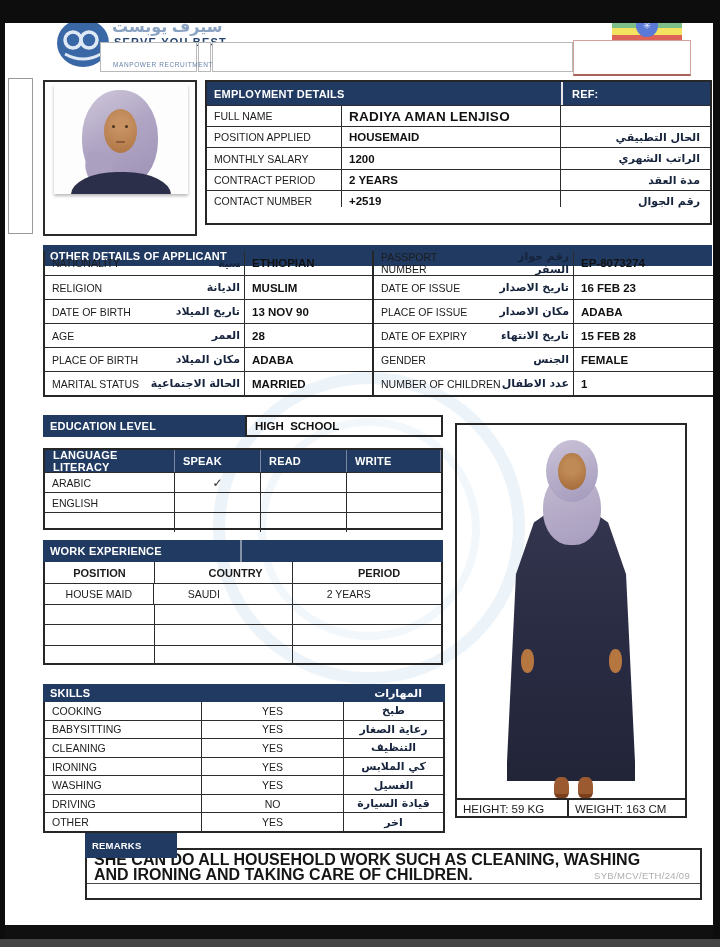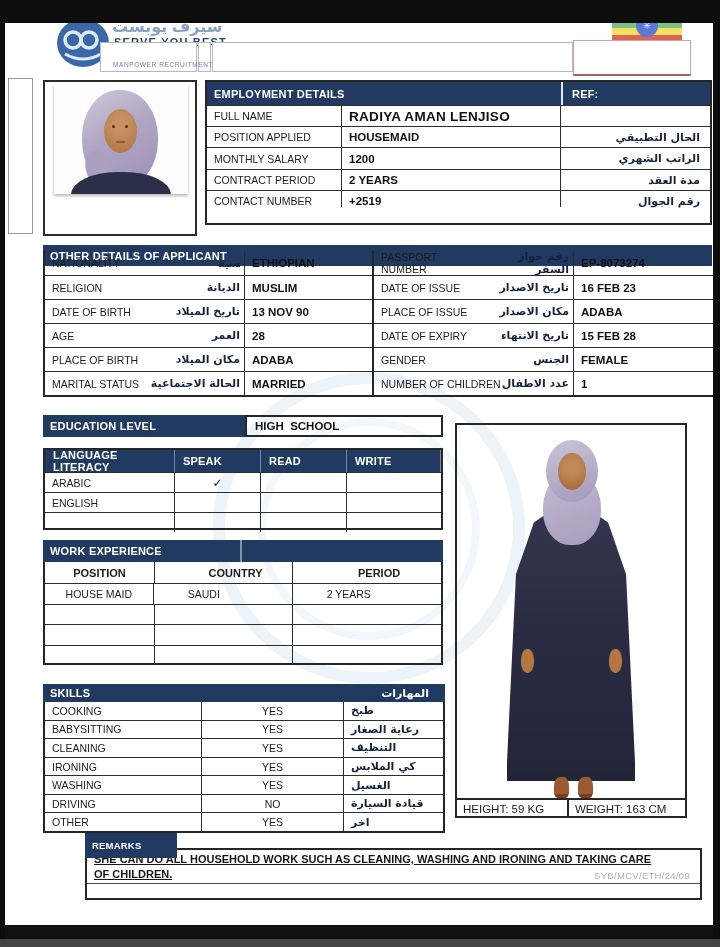--- a/index.html
+++ b/index.html
@@ -73,24 +73,24 @@
   .check{font-family:"DejaVu Sans",sans-serif;font-size:12px;color:#222;}
   
   #we-bar{left:43px;top:540px;width:400px;height:22px;position:relative;z-index:2;}
   #we-seam{position:absolute;left:197px;top:0;width:2px;height:22px;background:rgba(255,255,255,.45);}
   #we{left:43px;top:562px;width:400px;height:103px;border:2px solid #262626;border-top:none;}
   #we .tr{height:20.5px;gap:24px;}
   #we .tr.hd{height:21px;}
   #we .c1{width:125px;} #we .c2{width:130px;} #we .c3{width:141px;}
   .we-h{font-size:11px;font-weight:bold;color:#1b1b1b;}
   
-  #sk-bar{left:43px;top:684px;width:402px;height:18px;display:flex;justify-content:space-between;padding-right:16px;z-index:2;}
+  #sk-bar{left:43px;top:684px;width:402px;height:18px;display:flex;justify-content:space-between;padding-right:23px;z-index:2;}
   #sk{left:43px;top:702px;width:402px;height:131px;border:2px solid #262626;border-top:none;display:flex;flex-direction:column;}
   #sk .tr{flex:1;}
-  #sk .c1{width:157px;} #sk .c2{width:142px;} #sk .c3{width:99px;justify-content:flex-start;padding-right:7px;}
+  #sk .c1{width:157px;} #sk .c2{width:142px;} #sk .c3{width:99px;justify-content:center;padding-right:7px;}
   
   #fb{left:455px;top:423px;width:232px;height:395px;border:2px solid #262626;z-index:2;background:transparent;}
   #fb-photo{position:absolute;left:0;top:0;width:228px;height:373px;overflow:hidden;}
   .fbp{position:absolute;}
   #fb-abaya{left:50px;top:84px;width:128px;height:272px;background:linear-gradient(180deg,#34364f 0%,#2a2c44 45%,#222438 100%);clip-path:polygon(36% 0,64% 0,79% 5%,93% 24%,100% 93%,100% 100%,0 100%,0 93%,7% 24%,21% 5%);}
   #fb-drape{left:86px;top:46px;width:58px;height:74px;background:linear-gradient(160deg,#c3bbd2,#a79cbe);border-radius:50% 50% 46% 46%;}
   #fb-hijab{left:89px;top:15px;width:52px;height:62px;border-radius:50%;background:linear-gradient(160deg,#cbc3d8,#a399bc);}
   #fb-face{left:101px;top:28px;width:28px;height:37px;border-radius:50%;background:radial-gradient(circle at 48% 38%,#c08a56 25%,#9e6535);}
   #fb-hand-l{left:64px;top:224px;width:13px;height:24px;border-radius:45%;background:#b5763f;}
   #fb-hand-r{left:152px;top:224px;width:13px;height:24px;border-radius:45%;background:#b5763f;}
@@ -107,21 +107,21 @@
   #hs-hijab{left:28px;top:6px;width:76px;height:98px;border-radius:48%;background:linear-gradient(150deg,#d0c9db 0%,#b0a5c4 45%,#9c91b4 100%);}
   #hs-face{left:50px;top:25px;width:33px;height:44px;border-radius:50%;background:radial-gradient(circle at 50% 35%,#c79162 20%,#ad7240);}
   #hs-eye-l{left:58px;top:41px;width:3px;height:3px;border-radius:50%;background:#4c2f1d;}
   #hs-eye-r{left:71px;top:41px;width:3px;height:3px;border-radius:50%;background:#4c2f1d;}
   #hs-mouth{left:62px;top:57px;width:9px;height:2px;border-radius:2px;background:#8a5a3a;}
   #hs-shoulders{left:17px;top:88px;width:100px;height:24px;background:#2c2f49;border-radius:46% 46% 0 0 / 95% 95% 0 0;}
   #hs-tail{left:32px;top:66px;width:26px;height:38px;background:#aba0c0;border-radius:50%;transform:rotate(-18deg);}
   
   #rm-bar{left:85px;top:833px;width:92px;height:25px;font-size:9.5px;z-index:3;}
   #rm-box{left:85px;top:848px;width:617px;height:52px;border:2px solid #262626;z-index:2;}
-  #rm-text{position:absolute;left:7px;top:2px;width:575px;font-size:11px;font-weight:bold;line-height:15px;color:#151515;text-decoration:underline;}
+  #rm-text{position:absolute;left:7px;top:2px;width:575px;font-size:16px;font-weight:bold;line-height:15px;color:#151515;}
   #rm-line{position:absolute;left:0;top:33px;width:613px;height:1px;background:#4a4a4a;}
   #rm-code{position:absolute;right:10px;top:20px;font-size:9.5px;color:#aeaeae;letter-spacing:.3px;}
 </style>
 </head>
 <body>
 
 <div id="screen">
 
   <div class="abs wm-ring" id="wm1"></div>
   <div class="abs wm-ring" id="wm2"></div>

